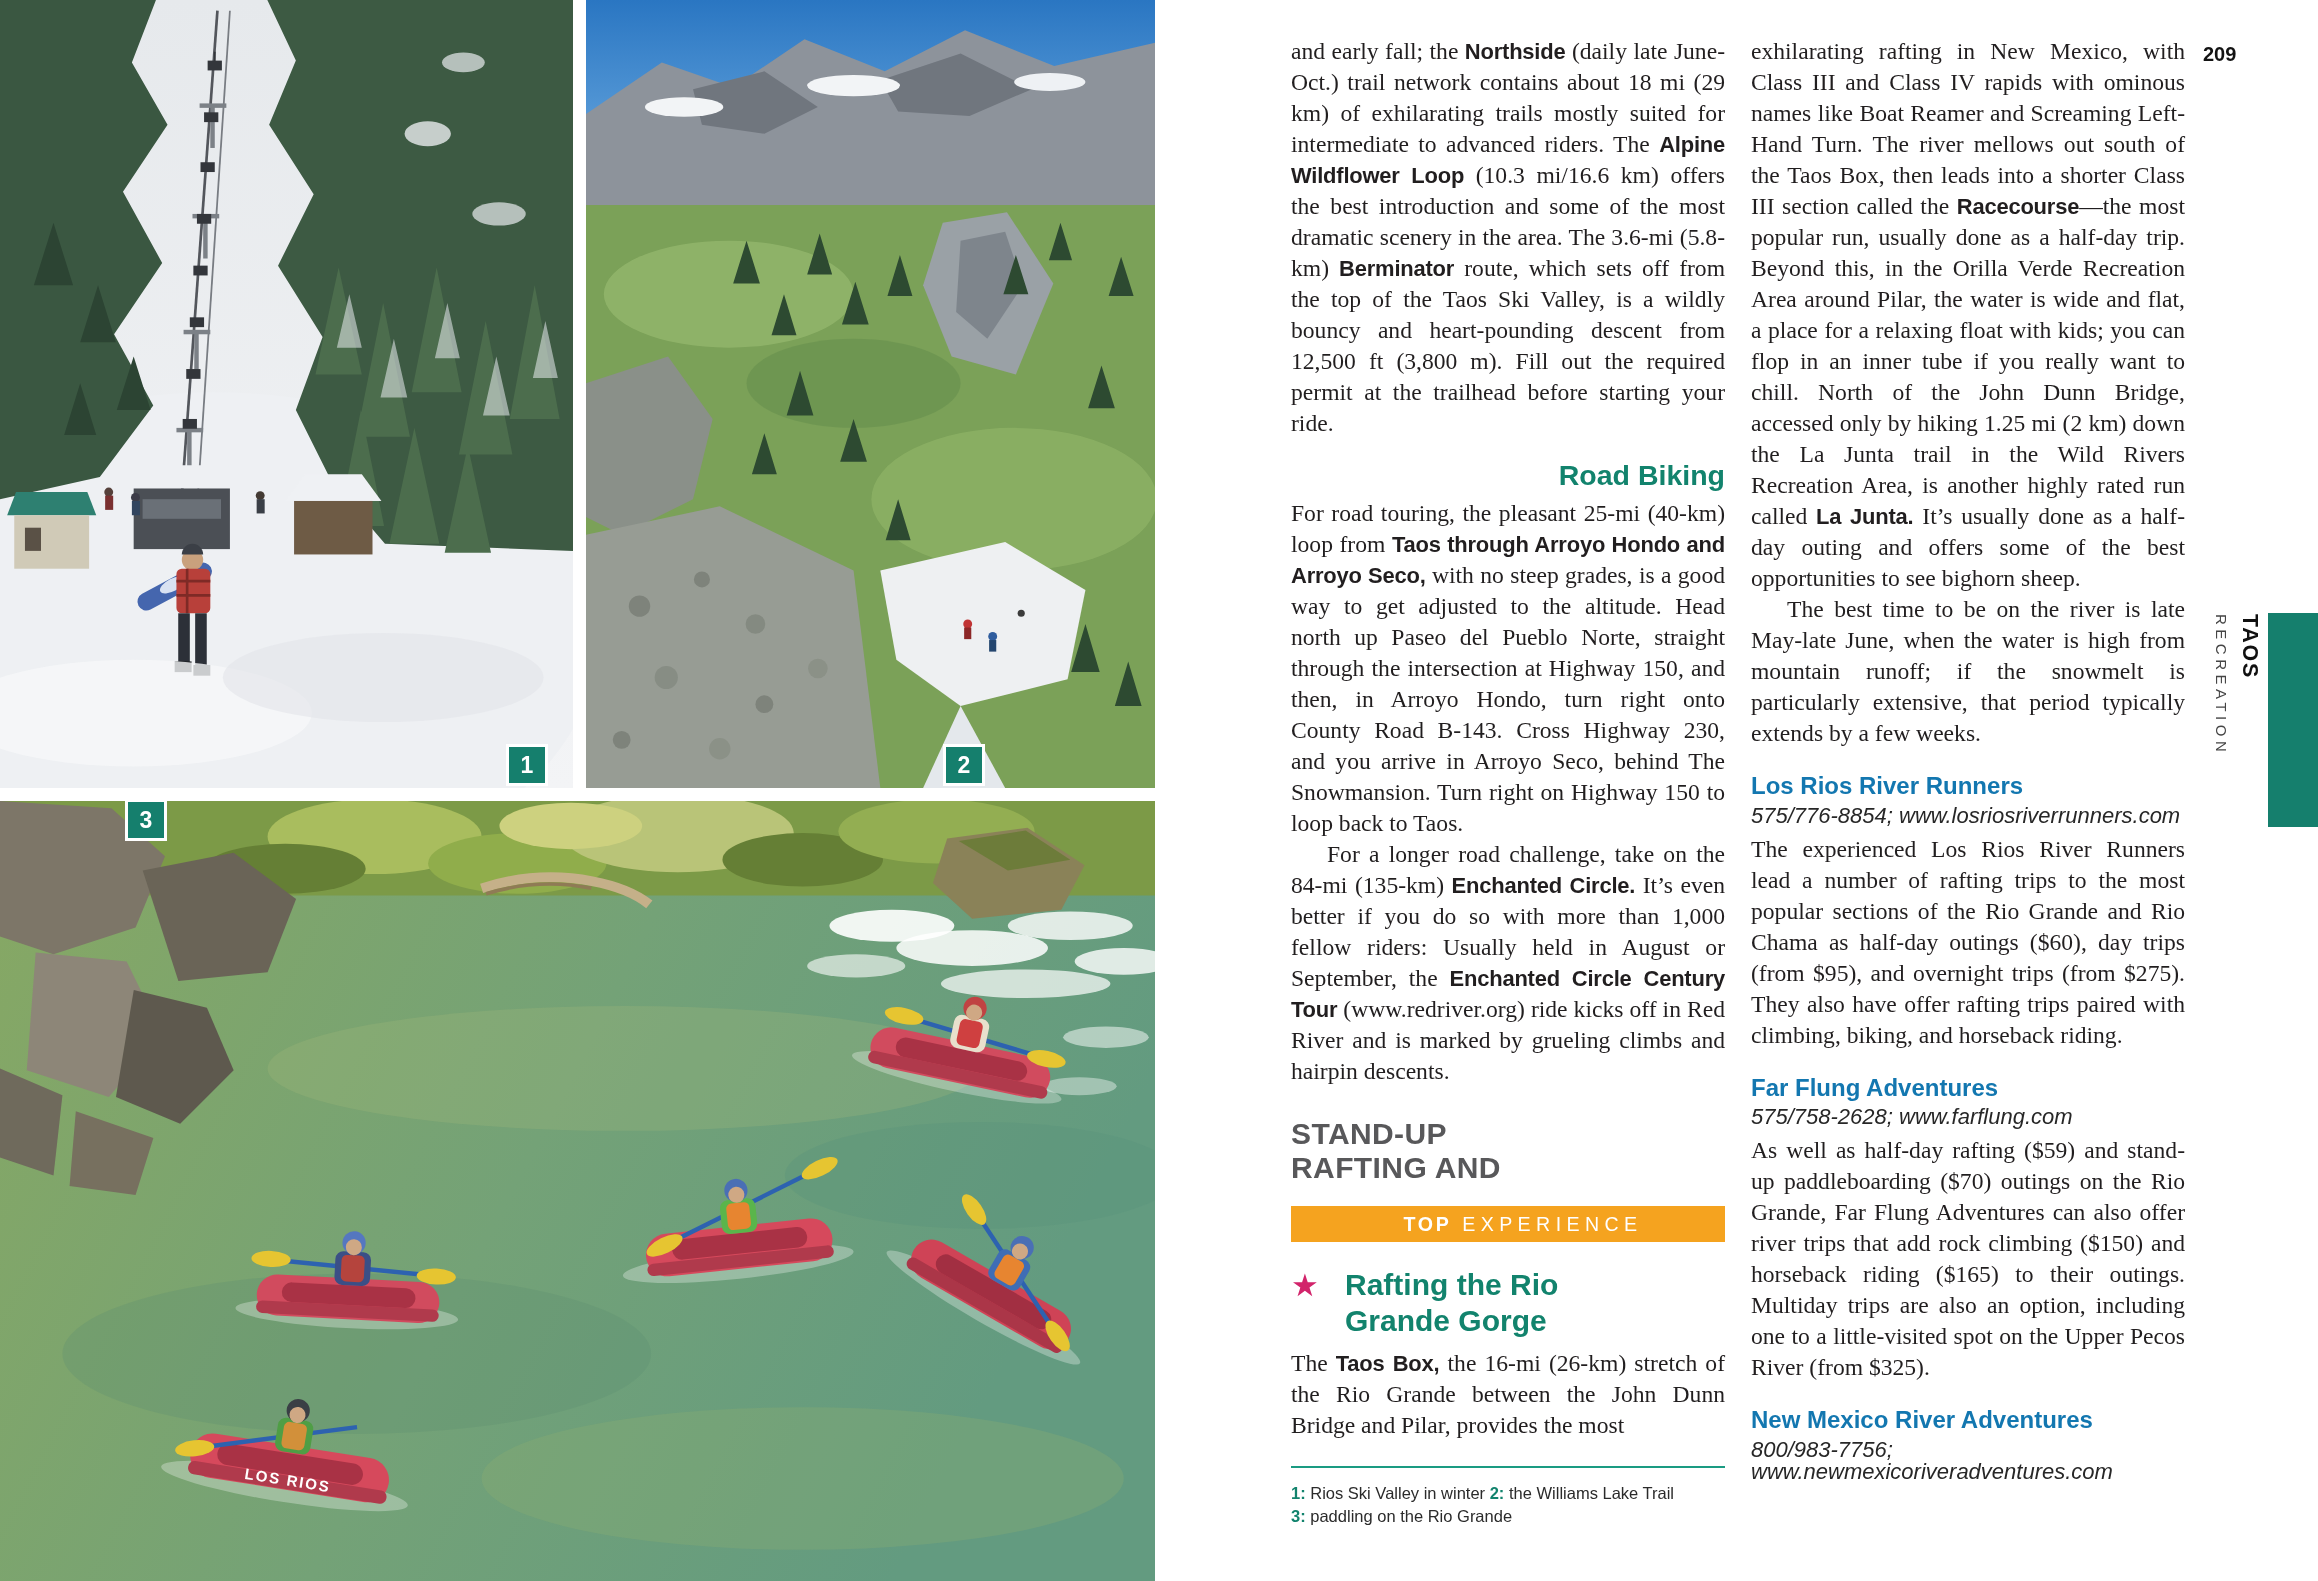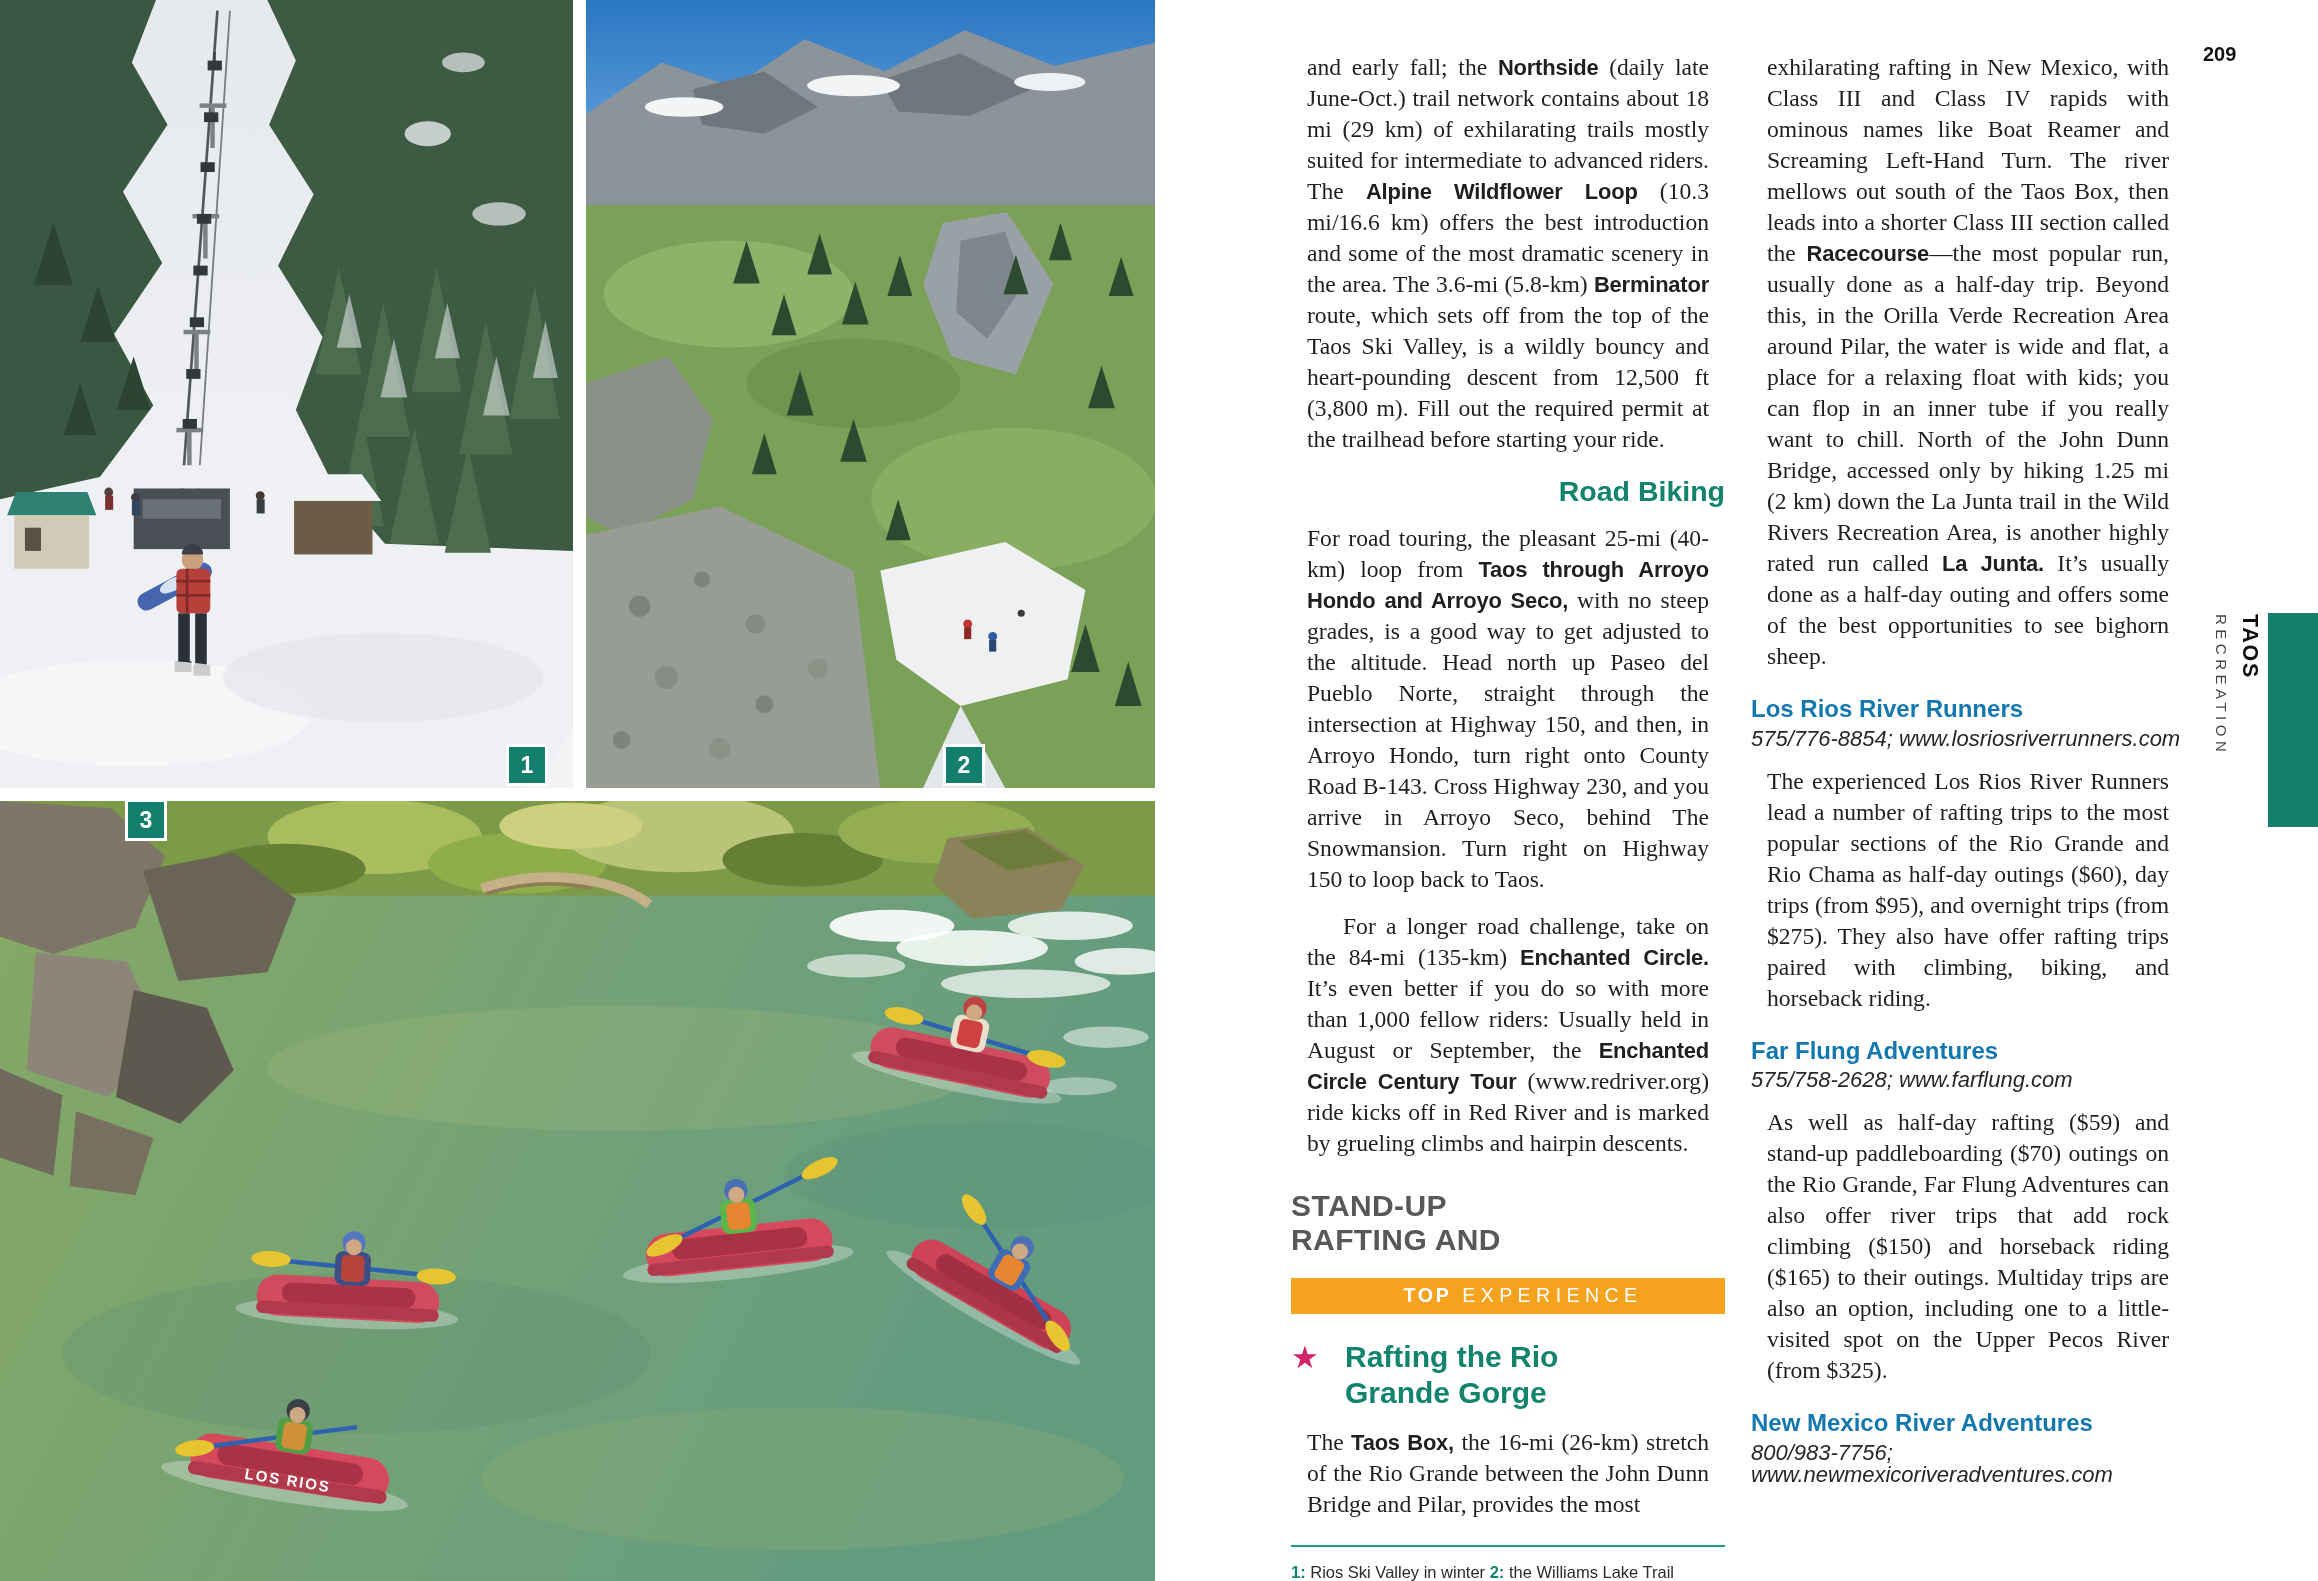--- a/index.html
+++ b/index.html
@@ -17,21 +17,21 @@
          font-family:"Liberation Sans",sans-serif;font-weight:700;font-size:23px;
          display:flex;align-items:center;justify-content:center;box-sizing:content-box;}
   #badge1{left:506px;top:744px;}
   #badge2{left:943px;top:744px;}
   #badge3{left:125px;top:799px;}
 
   
   .col{position:absolute;top:36px;width:434px;font-size:23.6px;line-height:31px;text-align:justify;}
   #col1{left:1291px;}
   #col2{left:1751px;}
-  .col p{margin:16px;}
+  .col p{margin:0;}
   .indent{text-indent:36px;}
   .b{font-family:"Liberation Sans",sans-serif;font-weight:700;font-size:0.93em;letter-spacing:-0.2px;}
 
   .teal-head{font-family:"Liberation Sans",sans-serif;font-weight:700;color:#12836d;font-size:28.5px;line-height:32px;
              margin:19.6px 0 7.1px;text-align:right;}
   .sec-head{font-family:"Liberation Sans",sans-serif;font-weight:700;color:#58585a;font-size:30px;line-height:34px;
             margin:30px 0 21.4px;text-align:left;letter-spacing:0.4px;}
   .banner{background:#f5a31f;height:36px;display:flex;align-items:center;justify-content:center;
           font-family:"Liberation Sans",sans-serif;color:#ffffff;font-size:19.6px;margin:0 0 25px;padding-left:30px;}
   .banner .t{font-weight:700;letter-spacing:2.7px;margin-right:10.7px;}
@@ -358,20 +358,21 @@
 
     <hr class="caption-rule">
     <div class="caption">
       <div class="caption-line"><span class="cap-num">1: </span><span>Rios Ski Valley in winter </span><span class="cap-num">2: </span><span>the Williams Lake Trail</span></div>
       <div class="caption-line"><span class="cap-num">3: </span><span>paddling on the Rio Grande</span></div>
     </div>
   </div>
 
   <div class="col" id="col2">
     <p><span>exhilarating rafting in New Mexico, with Class III and Class IV rapids with ominous names like Boat Reamer and Screaming Left-Hand Turn. The river mellows out south of the Taos Box, then leads into a shorter Class III section called the </span><span class="b">Racecourse</span><span>—the most popular run, usually done as a half-day trip. Beyond this, in the Orilla Verde Recreation Area around Pilar, the water is wide and flat, a place for a relaxing float with kids; you can flop in an inner tube if you really want to chill. North of the John Dunn Bridge, accessed only by hiking 1.25 mi (2 km) down the La Junta trail in the Wild Rivers Recreation Area, is another highly rated run called </span><span class="b">La Junta.</span><span> It’s usually done as a half-day outing and offers some of the best opportunities to see bighorn sheep.</span></p>
+    <p class="indent">The best time to be on the river is late May-late June, when the water is high from mountain runoff; if the snowmelt is particularly extensive, that period typically extends by a few weeks.</p>
 
     <div class="listing-head">Los Rios River Runners</div>
     <div class="contact">575/776-8854; www.losriosriverrunners.com</div>
     <p>The experienced Los Rios River Runners lead a number of rafting trips to the most popular sections of the Rio Grande and Rio Chama as half-day outings ($60), day trips (from $95), and overnight trips (from $275). They also have offer rafting trips paired with climbing, biking, and horseback riding.</p>
 
     <div class="listing-head">Far Flung Adventures</div>
     <div class="contact">575/758-2628; www.farflung.com</div>
     <p>As well as half-day rafting ($59) and stand-up paddleboarding ($70) outings on the Rio Grande, Far Flung Adventures can also offer river trips that add rock climbing ($150) and horseback riding ($165) to their outings. Multiday trips are also an option, including one to a little-visited spot on the Upper Pecos River (from $325).</p>
 
     <div class="listing-head">New Mexico River Adventures</div>

